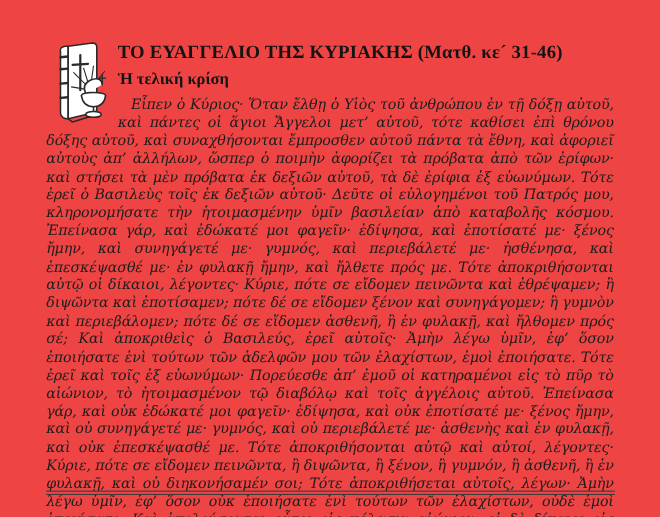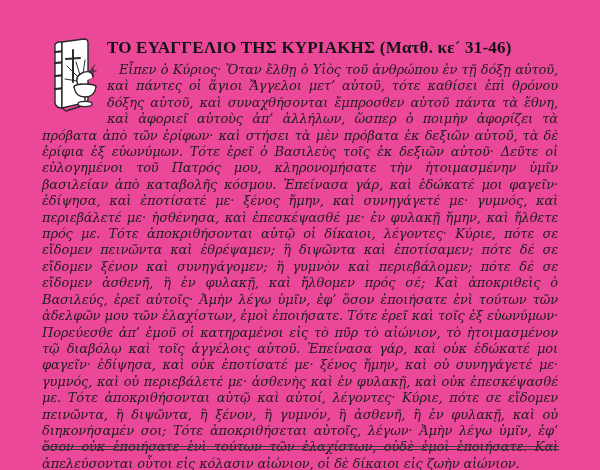--- a/index.html
+++ b/index.html
@@ -4,21 +4,21 @@
 <style>
   html, body {
     margin: 0;
     padding: 0;
     background: #ffffff;
   }
   .page {
     position: relative;
     width: 600px;
     height: 470px;
-    background: #ec4899;
+    background: #ef4444;
     overflow: hidden;
     font-family: "DejaVu Serif", "Liberation Serif", serif;
     color: #1d1d1d;
   }
   .content {
     padding: 36px 42px 0 42px;
   }
   .icon-float {
     float: left;
     width: 50px;
@@ -103,17 +103,18 @@
         <path d="M42,34 L48,34" stroke-width="1.2"></path>
 
         <ellipse cx="37" cy="50" rx="11" ry="3" fill="#ffffff"></ellipse>
         <path d="M26,50 Q27.5,60 37,60 Q46.5,60 48,50" fill="#ffffff"></path>
         <path d="M37,60 L37,64"></path>
         <ellipse cx="37" cy="67" rx="7" ry="2.6" fill="#ffffff"></ellipse>
       </svg>
     </div>
 
     <h1 class="title">ΤΟ ΕΥΑΓΓΕΛΙΟ ΤΗΣ ΚΥΡΙΑΚΗΣ (Ματθ. κε´ 31-46)</h1>
+    <h2 class="subtitle">Ἡ τελική κρίση</h2>
     <p class="gospel">Εἶπεν ὁ Κύριος· Ὅταν ἔλθῃ ὁ Υἱὸς τοῦ ἀνθρώπου ἐν τῇ δόξῃ αὐτοῦ, καὶ πάντες οἱ ἅγιοι Ἄγγελοι μετ’ αὐτοῦ, τότε καθίσει ἐπὶ θρόνου δόξης αὐτοῦ, καὶ συναχθήσονται ἔμπροσθεν αὐτοῦ πάντα τὰ ἔθνη, καὶ ἀφοριεῖ αὐτοὺς ἀπ’ ἀλλήλων, ὥσπερ ὁ ποιμὴν ἀφορίζει τὰ πρόβατα ἀπὸ τῶν ἐρίφων· καὶ στήσει τὰ μὲν πρόβατα ἐκ δεξιῶν αὐτοῦ, τὰ δὲ ἐρίφια ἐξ εὐωνύμων. Τότε ἐρεῖ ὁ Βασιλεὺς τοῖς ἐκ δεξιῶν αὐτοῦ· Δεῦτε οἱ εὐλογημένοι τοῦ Πατρός μου, κληρονομήσατε τὴν ἡτοιμασμένην ὑμῖν βασιλείαν ἀπὸ καταβολῆς κόσμου. Ἐπείνασα γάρ, καὶ ἐδώκατέ μοι φαγεῖν· ἐδίψησα, καὶ ἐποτίσατέ με· ξένος ἤμην, καὶ συνηγάγετέ με· γυμνός, καὶ περιεβάλετέ με· ἠσθένησα, καὶ ἐπεσκέψασθέ με· ἐν φυλακῇ ἤμην, καὶ ἤλθετε πρός με. Τότε ἀποκριθήσονται αὐτῷ οἱ δίκαιοι, λέγοντες· Κύριε, πότε σε εἴδομεν πεινῶντα καὶ ἐθρέψαμεν; ἢ διψῶντα καὶ ἐποτίσαμεν; πότε δέ σε εἴδομεν ξένον καὶ συνηγάγομεν; ἢ γυμνὸν καὶ περιεβάλομεν; πότε δέ σε εἴδομεν ἀσθενῆ, ἢ ἐν φυλακῇ, καὶ ἤλθομεν πρός σέ; Καὶ ἀποκριθεὶς ὁ Βασιλεύς, ἐρεῖ αὐτοῖς· Ἀμὴν λέγω ὑμῖν, ἐφ’ ὅσον ἐποιήσατε ἑνὶ τούτων τῶν ἀδελφῶν μου τῶν ἐλαχίστων, ἐμοὶ ἐποιήσατε. Τότε ἐρεῖ καὶ τοῖς ἐξ εὐωνύμων· Πορεύεσθε ἀπ’ ἐμοῦ οἱ κατηραμένοι εἰς τὸ πῦρ τὸ αἰώνιον, τὸ ἡτοιμασμένον τῷ διαβόλῳ καὶ τοῖς ἀγγέλοις αὐτοῦ. Ἐπείνασα γάρ, καὶ οὐκ ἐδώκατέ μοι φαγεῖν· ἐδίψησα, καὶ οὐκ ἐποτίσατέ με· ξένος ἤμην, καὶ οὐ συνηγάγετέ με· γυμνός, καὶ οὐ περιεβάλετέ με· ἀσθενὴς καὶ ἐν φυλακῇ, καὶ οὐκ ἐπεσκέψασθέ με. Τότε ἀποκριθήσονται αὐτῷ καὶ αὐτοί, λέγοντες· Κύριε, πότε σε εἴδομεν πεινῶντα, ἢ διψῶντα, ἢ ξένον, ἢ γυμνόν, ἢ ἀσθενῆ, ἢ ἐν φυλακῇ, καὶ οὐ διηκονήσαμέν σοι; Τότε ἀποκριθήσεται αὐτοῖς, λέγων· Ἀμὴν λέγω ὑμῖν, ἐφ’ ὅσον οὐκ ἐποιήσατε ἑνὶ τούτων τῶν ἐλαχίστων, οὐδὲ ἐμοὶ ἐποιήσατε. Καὶ ἀπελεύσονται οὗτοι εἰς κόλασιν αἰώνιον, οἱ δὲ δίκαιοι εἰς ζωὴν αἰώνιον.</p>
 
   </div>
   <div class="double-rule"></div>
 </div>
 
 </body></html>

